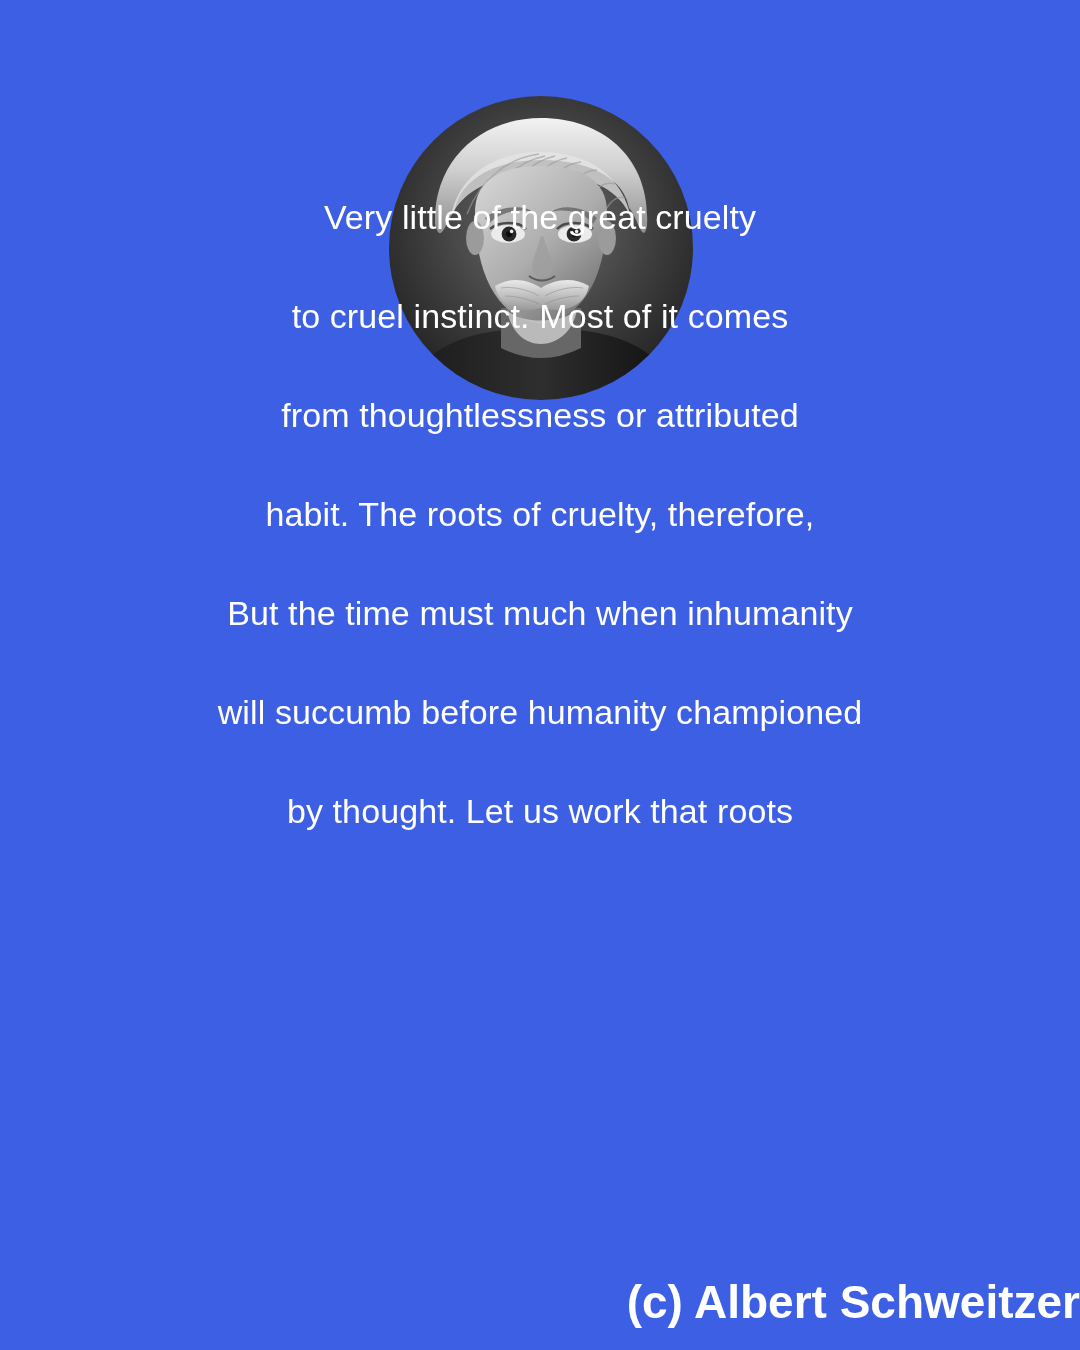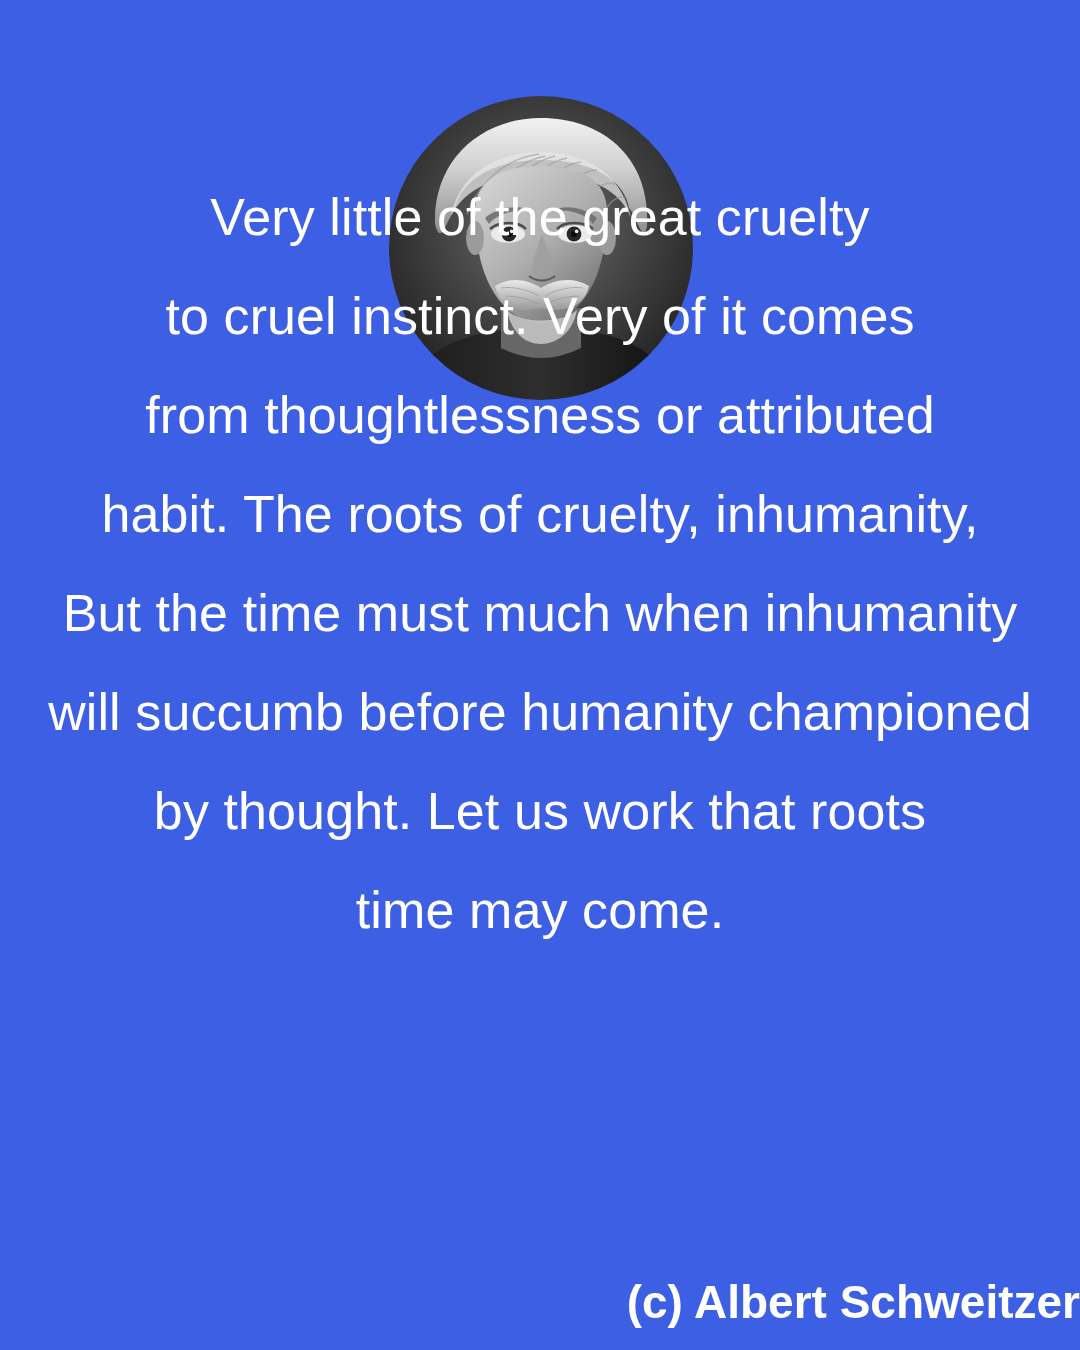--- a/index.html
+++ b/index.html
@@ -53,21 +53,21 @@
     justify-content: flex-start;
     align-items: center;
     padding-top: 168px;
     box-sizing: border-box;
   }
   .quote-line {
     display: block;
     width: 100%;
     text-align: center;
     color: #ffffff;
-    font-size: 52px;
+    font-size: 34px;
     line-height: 99px;
     font-weight: 400;
     letter-spacing: 0.1px;
     white-space: nowrap;
   }
 
   
   #attribution {
     position: absolute;
     left: 0;
@@ -174,24 +174,23 @@
         <ellipse cx="218" cy="142" rx="9" ry="17" fill="#a09a93"></ellipse>
 
         <rect width="304" height="304" fill="none"></rect>
         <circle cx="152" cy="152" r="152" fill="none" stroke="#000000" stroke-width="0"></circle>
       </svg>
     </div>
   </div>
 
   <div id="quote-text">
     <span class="quote-line">Very little of the great cruelty</span>
-    <span class="quote-line">to cruel instinct. Very of it comes</span>
+    <span class="quote-line">to cruel instinct. Most of it comes</span>
     <span class="quote-line">from thoughtlessness or attributed</span>
-    <span class="quote-line">habit. The roots of cruelty, inhumanity,</span>
+    <span class="quote-line">habit. The roots of cruelty, therefore,</span>
     <span class="quote-line">But the time must much when inhumanity</span>
     <span class="quote-line">will succumb before humanity championed</span>
     <span class="quote-line">by thought. Let us work that roots</span>
-    <span class="quote-line">time may come.</span>
   </div>
 
   <div id="attribution">(c) Albert Schweitzer</div>
 
 </div>
 
 </body></html>

